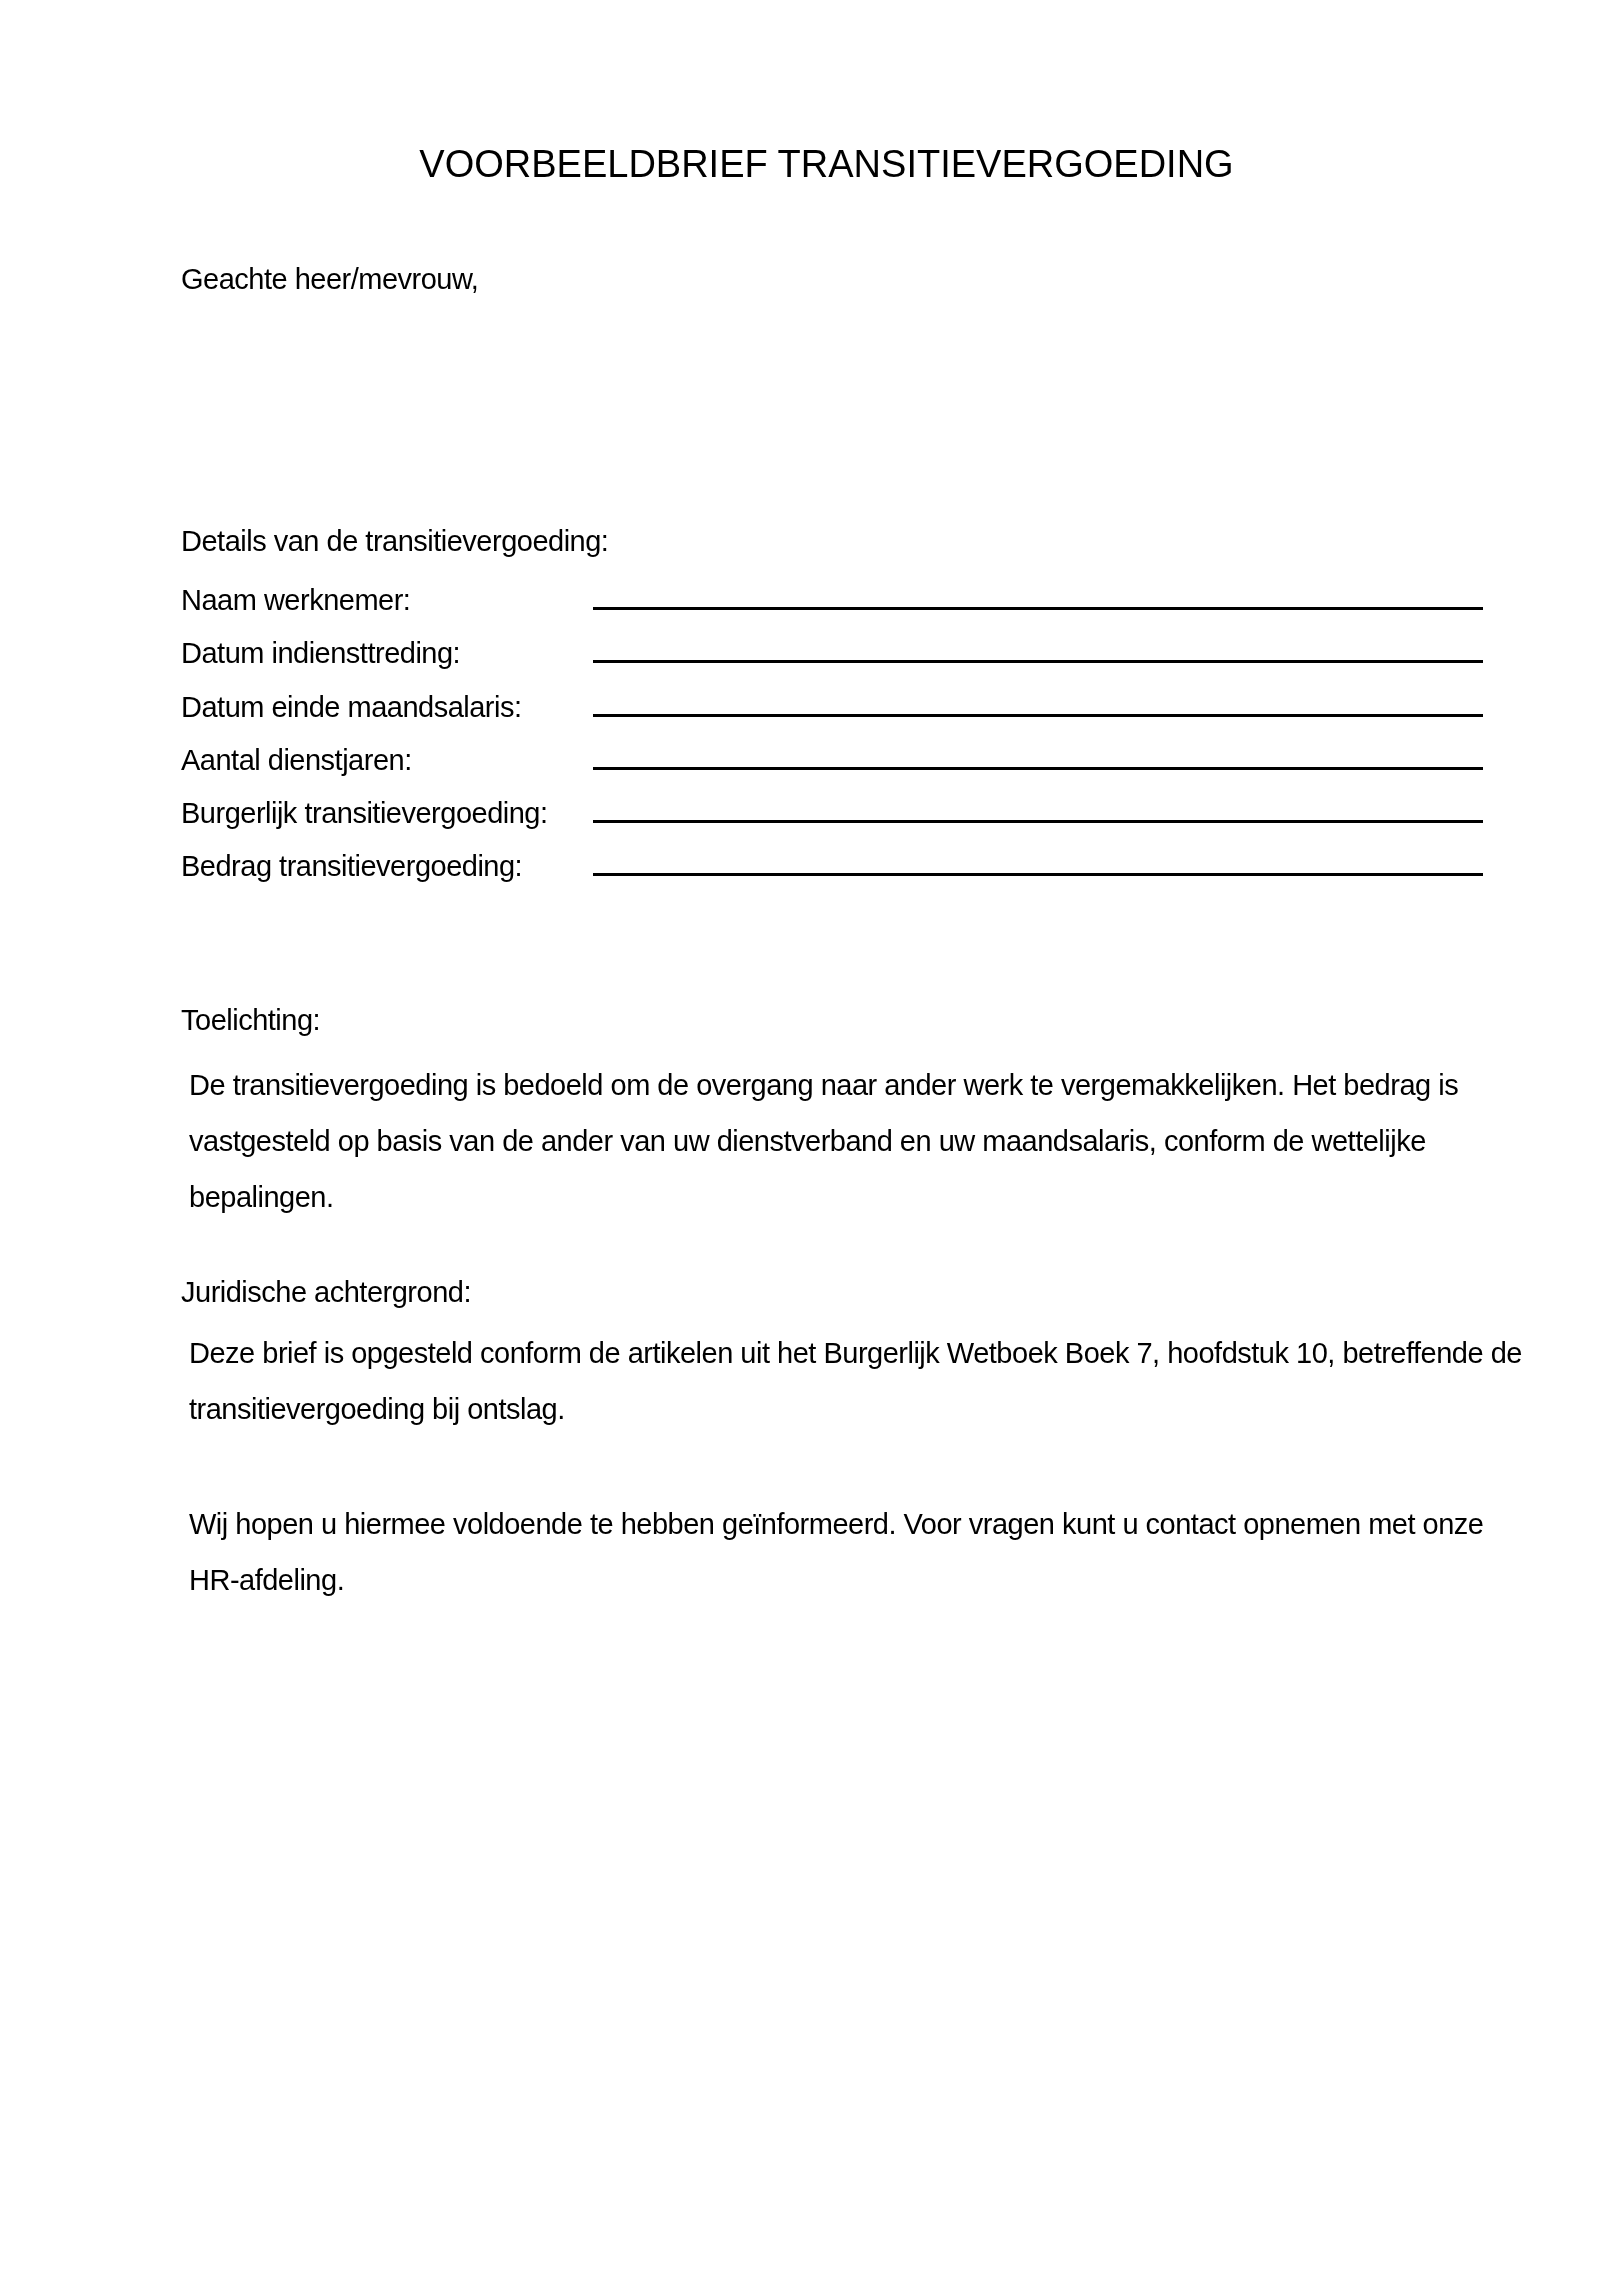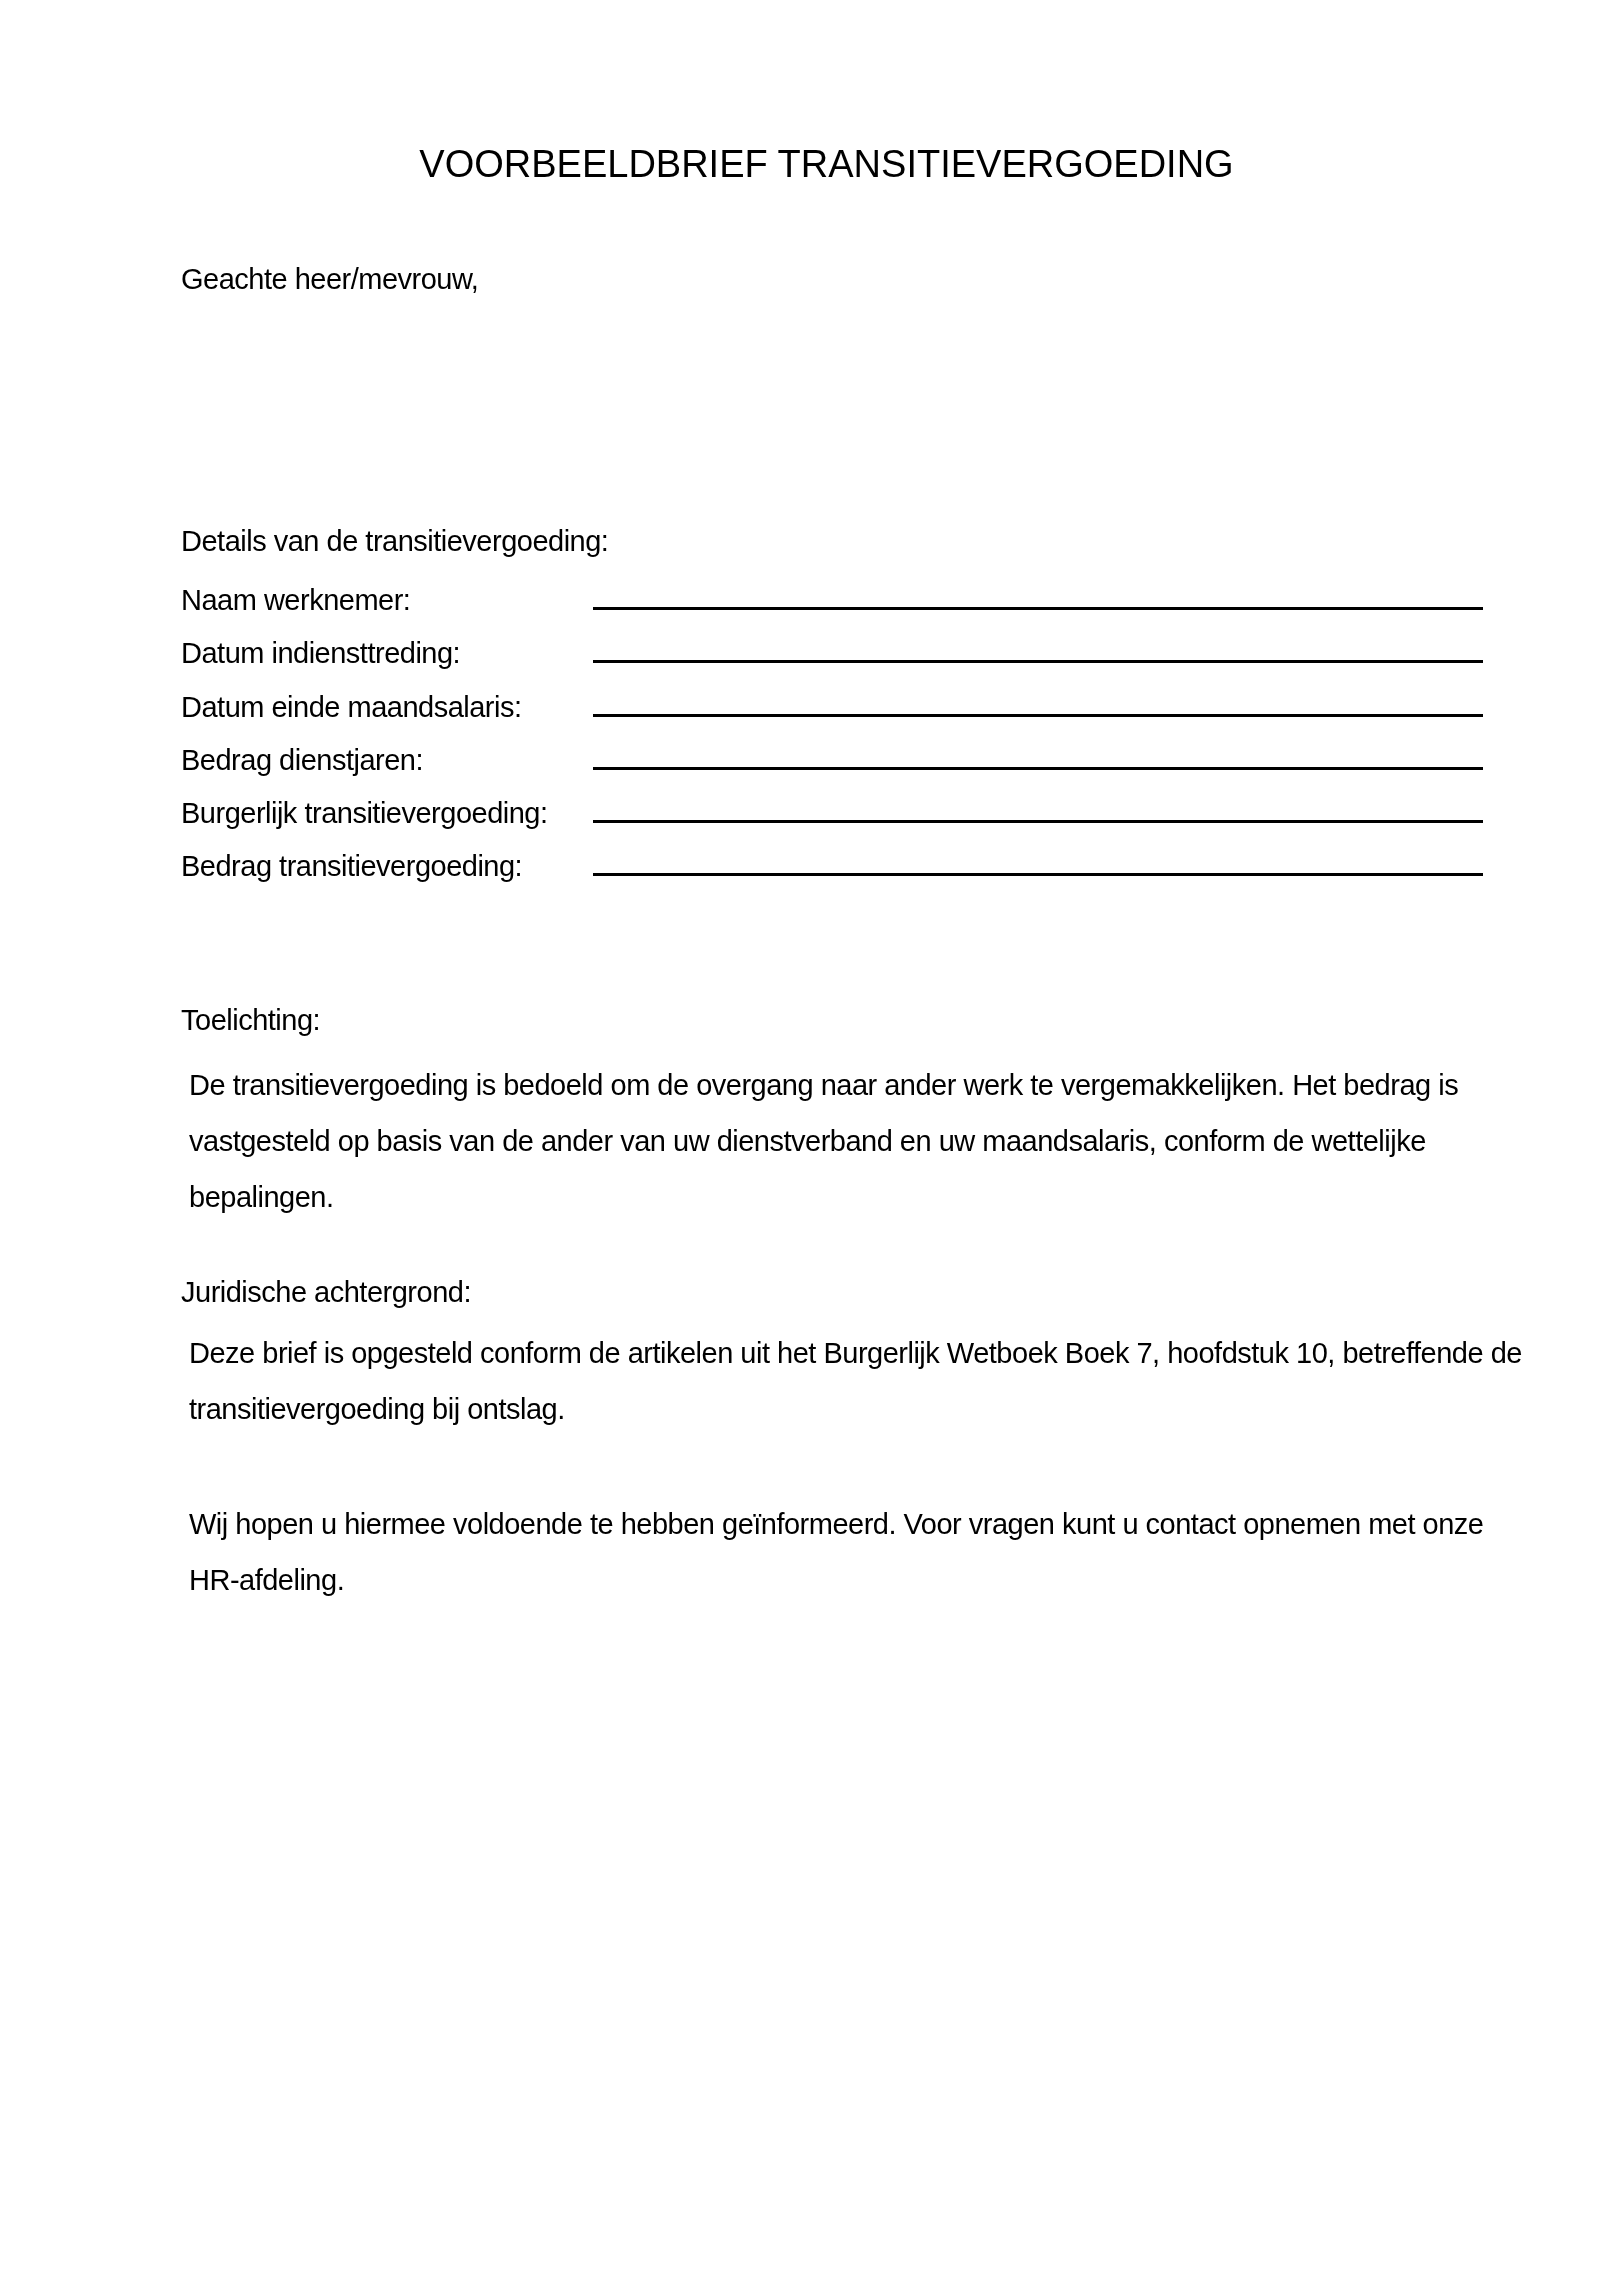--- a/index.html
+++ b/index.html
@@ -88,21 +88,21 @@
   </div>
 
   <div class="field-row" style="top:663px">
     <span class="flabel">Datum einde maandsalaris:</span>
     <span class="fline">
         <span class="fvalue"></span>
       </span>
   </div>
 
   <div class="field-row" style="top:716px">
-    <span class="flabel">Bedrag dienstjaren:</span>
+    <span class="flabel">Aantal dienstjaren:</span>
     <span class="fline">
         <span class="fvalue"></span>
       </span>
   </div>
 
   <div class="field-row" style="top:769px">
     <span class="flabel">Burgerlijk transitievergoeding:</span>
     <span class="fline">
         <span class="fvalue"></span>
       </span>

